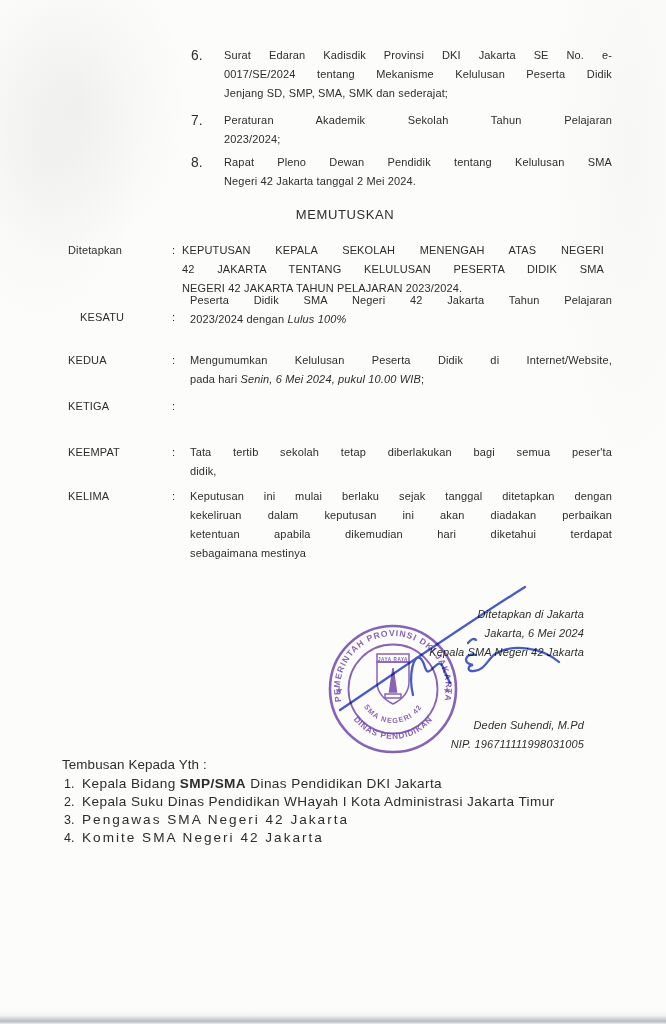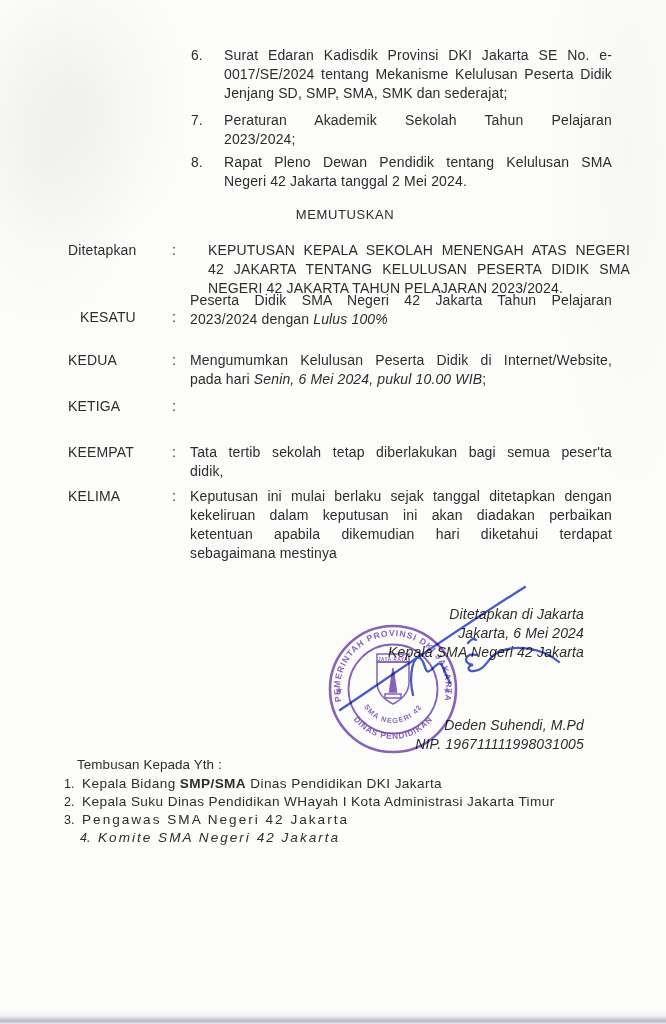--- a/index.html
+++ b/index.html
@@ -4,21 +4,21 @@
 <title>Scanned Decree Document</title>
 <style>
   html,body { margin:0; padding:0; background:#e8e8e8; }
   .page {
     position:relative; width:666px; height:1024px; margin:0 auto;
     background:#fcfcfb; overflow:hidden;
     font-family:"Liberation Sans", sans-serif;
     color:#2d2d2d; -webkit-font-smoothing:antialiased;
   }
   .abs { position:absolute; }
-  .line { font-size:14px; line-height:19px; letter-spacing:.15px; white-space:nowrap; }
+  .line { font-size:11px; line-height:19px; letter-spacing:.15px; white-space:nowrap; }
   .wrapcol .line { white-space:normal; }
   .just { text-align:justify; text-align-last:justify; white-space:normal; }
   .em { font-weight:400; font-style:italic; }
   .b  { font-weight:700; }
   .num { font-size:13.8px; line-height:19px; }
   .heading { font-size:13px; letter-spacing:.6px; }
   .sigblock { width:256px; text-align:right;font-style:italic; }
   .sigblock .line { white-space:nowrap; }
   .tem-head { font-size:13.4px; letter-spacing:.1px; }
   .tem-item { font-size:13.6px; line-height:18px; white-space:nowrap; }
@@ -67,21 +67,21 @@
   <div class="abs num" style="left:191px; top:153px;">8.</div>
   <div class="abs wrapcol" style="left:224px; top:153px; width:388px;">
     <div class="line just">Rapat Pleno Dewan Pendidik tentang Kelulusan SMA</div>
     <div class="line">Negeri 42 Jakarta tanggal 2 Mei 2024.</div>
   </div>
 
   <div class="abs heading" style="left:250px; top:207px; width:190px; text-align:center;">MEMUTUSKAN</div>
 
   <div class="abs line" style="left:68px;  top:241px;">Ditetapkan</div>
   <div class="abs line" style="left:172px; top:241px;">:</div>
-  <div class="abs wrapcol" style="left:208px; top:241px; width:422px;">
+  <div class="abs wrapcol" style="left:182px; top:241px; width:422px;">
     <div class="line just">KEPUTUSAN KEPALA SEKOLAH MENENGAH ATAS NEGERI</div>
     <div class="line just">42 JAKARTA TENTANG KELULUSAN PESERTA DIDIK SMA</div>
     <div class="line">NEGERI 42 JAKARTA TAHUN PELAJARAN 2023/2024.</div>
   </div>
 
   <div class="abs line" style="left:68px;  top:308px;margin-left:12px;">KESATU</div>
   <div class="abs line" style="left:172px; top:308px;">:</div>
   <div class="abs wrapcol" style="left:190px; top:291px; width:422px;">
     <div class="line just">Peserta Didik SMA Negeri 42 Jakarta Tahun Pelajaran</div>
     <div class="line"><span>2023/2024 dengan </span><span class="em">Lulus 100%</span></div>
@@ -158,29 +158,29 @@
 
   <svg class="abs ink-svg" style="left:322px; top:575px;" width="250" height="145" viewBox="0 0 250 145">
     <g stroke="#3a4fc2" fill="none" stroke-width="2.3" stroke-linecap="round" opacity="0.92">
       <path d="M 18,135 C 70,100 150,45 203,12"></path>
       <path d="M 91,120 C 86,99 92,79 98,83 C 104,87 102,101 109,95 C 116,88 119,85 122,95 L 128,108"></path>
       <path d="M 154,80 C 143,77 140,89 151,90 C 145,91 145,97 152,96 C 162,96 166,84 173,79 C 191,68 221,73 237,87"></path>
       <path d="M 146,68 C 149,64 152,63 154,65"></path>
     </g>
   </svg>
 
-  <div class="abs tem-head" style="left:77px; top:757px;">Tembusan Kepada Yth :</div>
+  <div class="abs tem-head" style="left:62px; top:757px;">Tembusan Kepada Yth :</div>
 
   <div class="abs tem-item" style="left:64px; top:775px;">
     <span class="tem-num">1.</span><span class="ls04">Kepala Bidang </span><span class="b ls04">SMP/SMA</span><span class="ls04"> Dinas Pendidikan DKI Jakarta</span>
   </div>
   <div class="abs tem-item" style="left:64px; top:793px;">
     <span class="tem-num">2.</span><span class="ls04">Kepala Suku Dinas Pendidikan WHayah I Kota Administrasi Jakarta Timur</span>
   </div>
   <div class="abs tem-item" style="left:64px; top:811px;">
     <span class="tem-num">3.</span><span class="ls2">Pengawas SMA Negeri 42 Jakarta</span>
   </div>
-  <div class="abs tem-item" style="left:80px; top:829px;font-style:italic;">
+  <div class="abs tem-item" style="left:64px; top:829px;">
     <span class="tem-num">4.</span><span class="ls2">Komite SMA Negeri 42 Jakarta</span>
   </div>
 
   <div class="bottom-edge"></div>
 </div>
 
 </body></html>

